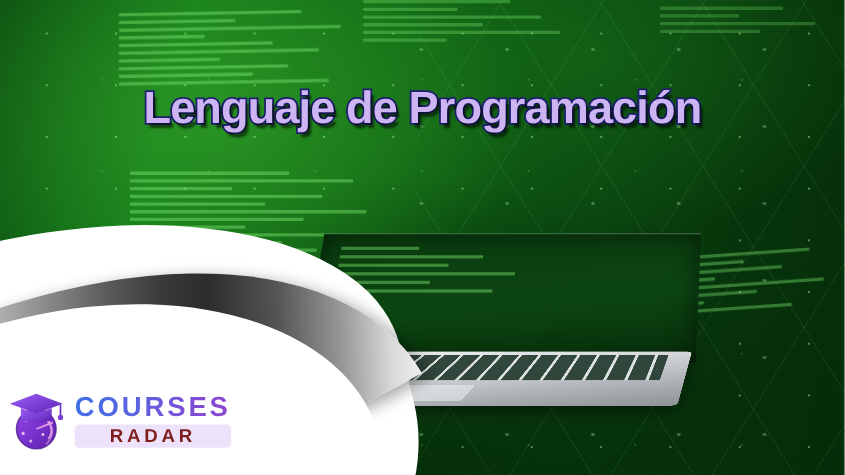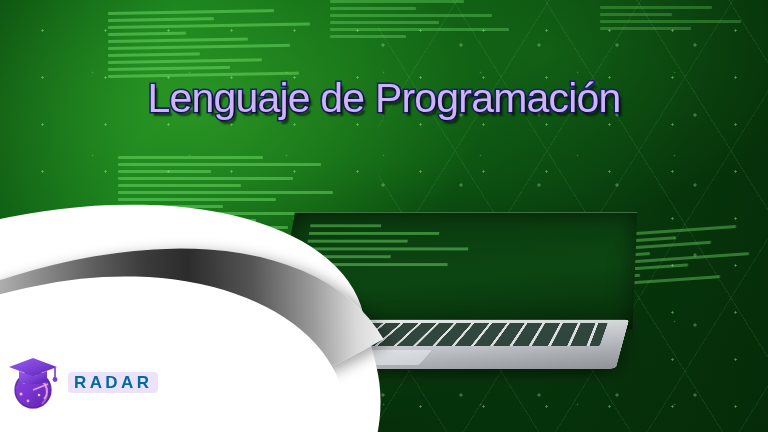--- a/index.html
+++ b/index.html
@@ -114,21 +114,21 @@
     border: 1px solid rgba(140,145,150,0.6);
     border-radius: 3px;
   }
 
   
   .title {
     position: absolute;
     left: 0; right: 0; top: 72px;
     text-align: center;
     font-family: "Liberation Sans", sans-serif;
-    font-weight: normal;
+    font-weight: bold;
     font-size: 40px;
     line-height: 52px;
     letter-spacing: -0.5px;
     color: #cdb4f2;
     -webkit-text-stroke: 3.2px #1c1d6e;
     paint-order: stroke fill;
     text-shadow: 3px 4px 2px rgba(0,0,0,0.55);
     white-space: nowrap;
   }
   .title .tl { display: block; }
@@ -192,21 +192,21 @@
     padding: 2px 6px 2px 6px;
     display: flex;
     justify-content: center;
   }
   .word-radar {
     font-family: "Liberation Sans", sans-serif;
     font-size: 17px;
     font-weight: bold;
     letter-spacing: 3.4px;
     line-height: 1;
-    color: #0369a1;
+    color: #7f1d1d;
   }
 </style>
 </head>
 <body>
 
 <div id="stage">
 
   <div class="photo">
     <div class="mesh"></div>
     <div class="mesh-nodes"></div>
@@ -317,19 +317,20 @@
         <circle cx="20" cy="47" r="1.4" fill="#f0c9f7" opacity="0.8"></circle>
         <circle cx="31" cy="41" r="1.3" fill="#f7d9fb" opacity="0.85"></circle>
 
         <path d="M25 4 L49 13 L25 22 L1 13 Z" fill="url(#gCap)"></path>
         <path d="M11 17 L11 27 C11 31 39 31 39 27 L39 17 L25 22.5 Z" fill="url(#gCap)"></path>
         <path d="M47 13.5 L47 24" stroke="#6b2ec2" stroke-width="1.5" fill="none"></path>
         <circle cx="47" cy="25.5" r="2.4" fill="#7b3fd6"></circle>
       </svg>
     </div>
     <div class="logo-text">
+      <div class="word-courses">COURSES</div>
       <div class="word-radar-wrap">
         <div class="word-radar">RADAR</div>
       </div>
     </div>
   </div>
 
 </div>
 
 </body></html>

